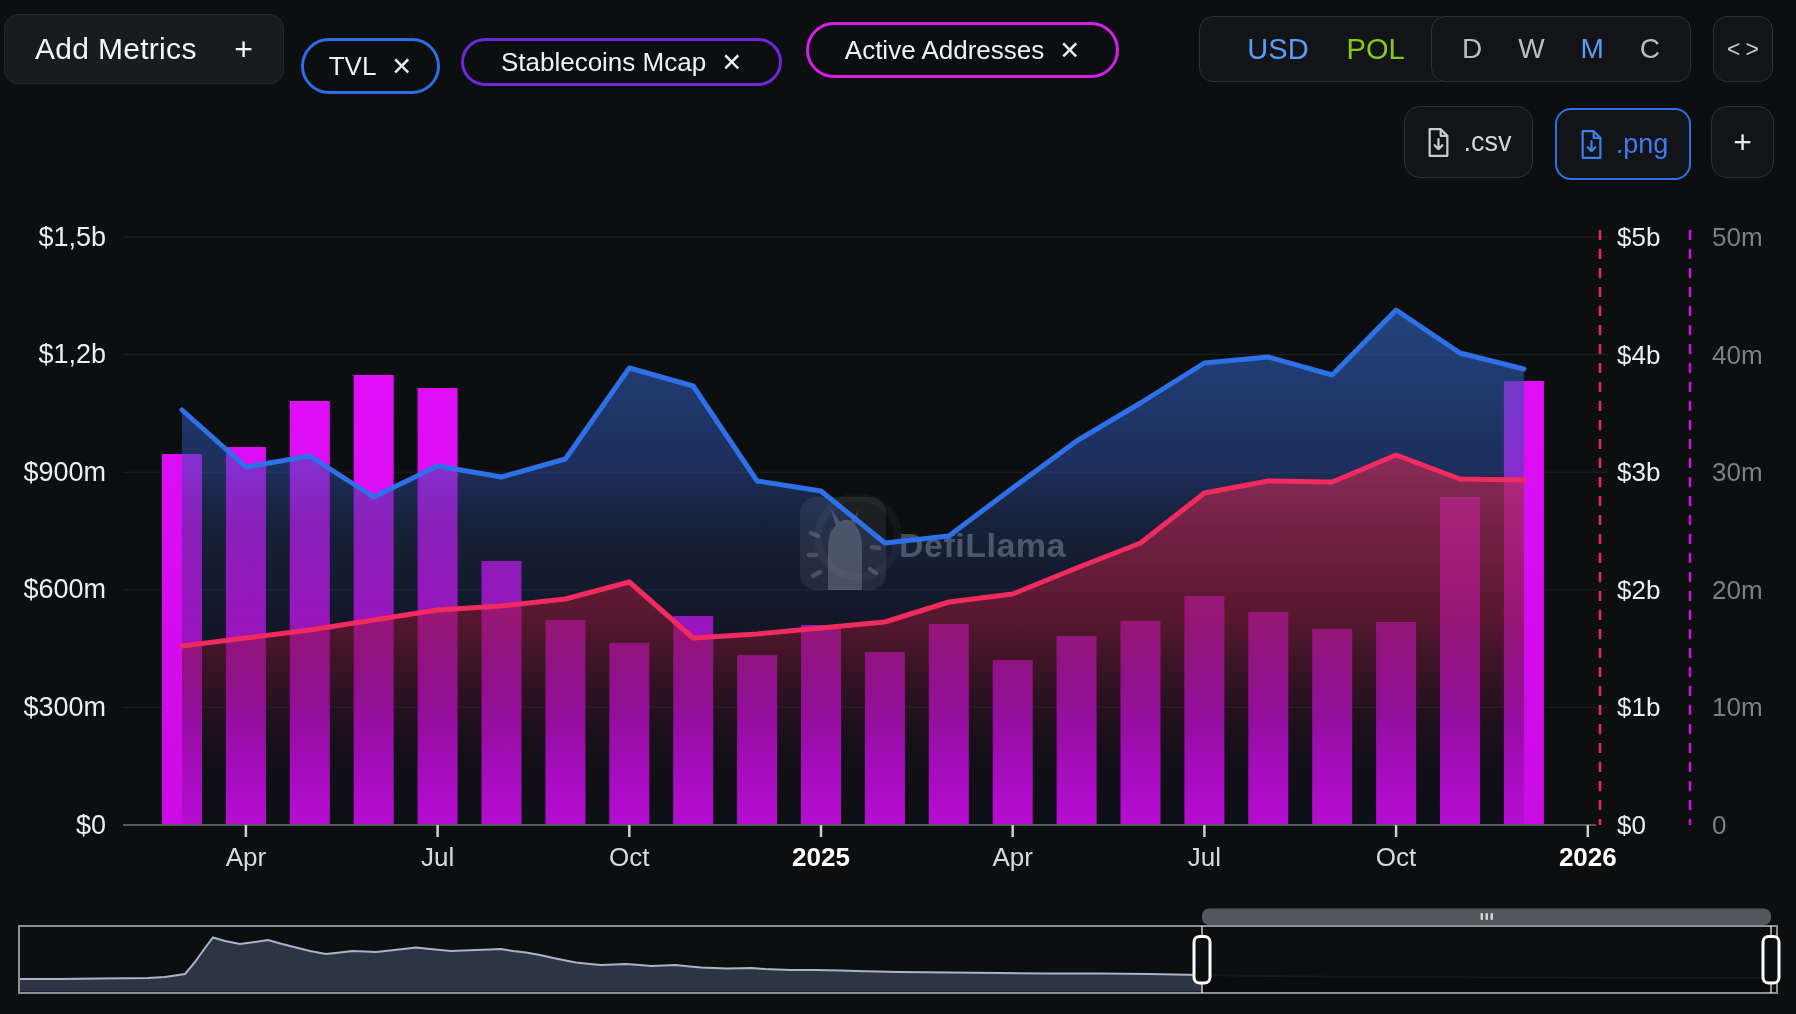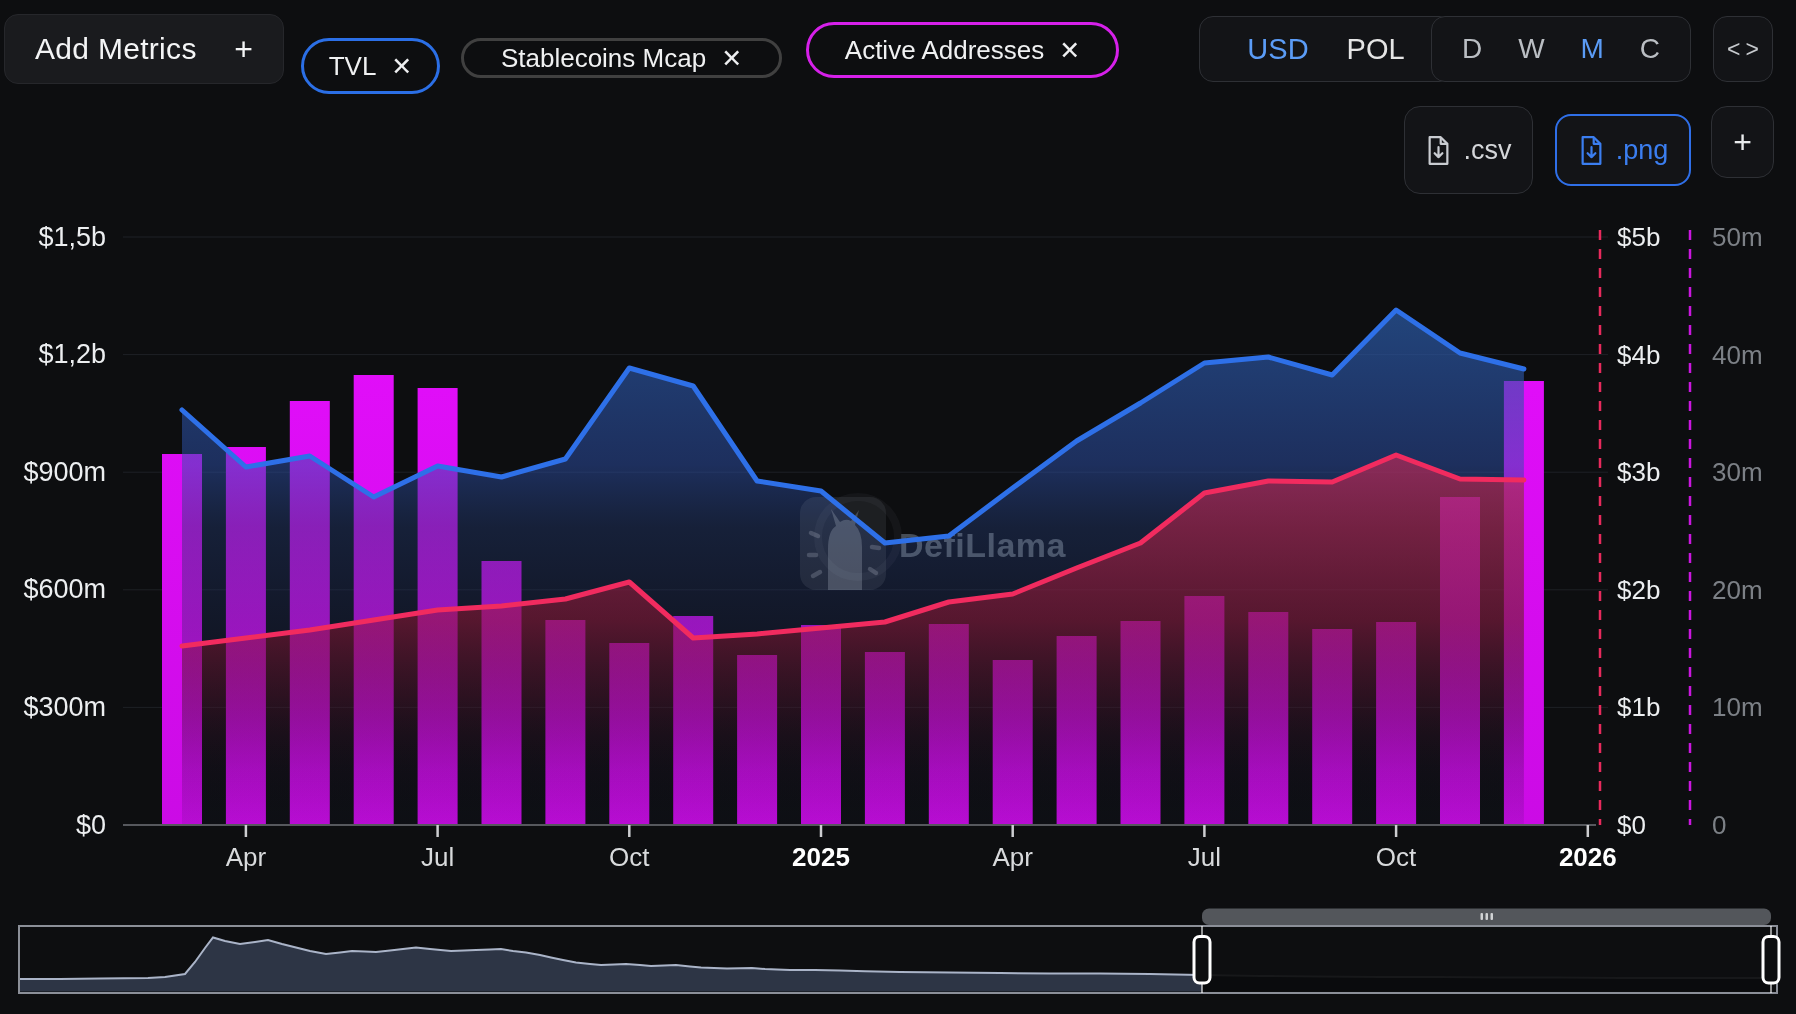--- a/index.html
+++ b/index.html
@@ -153,46 +153,46 @@
   <rect x="1194.0" y="936.5" width="16" height="46.5" rx="5.5" fill="#0d0e10" stroke="#ffffff" stroke-width="3"></rect>
   <rect x="1763.0" y="936.5" width="16" height="46.5" rx="5.5" fill="#0d0e10" stroke="#ffffff" stroke-width="3"></rect>
 </g>
 </svg></div>
 
 <div class="btn" style="left:4px;top:14px;width:280px;height:70px;background:#1a1b1e;border-color:#26272b;justify-content:flex-start;padding-left:30px;">
   <span style="font-size:30px;color:#f4f5f6;letter-spacing:0.3px;">Add Metrics</span>
   <span style="font-size:32px;color:#f4f5f6;margin-left:auto;margin-right:30px;font-weight:400;">+</span>
 </div>
 <div class="pill" style="left:301px;top:24px;width:139px;height:56px;border:3px solid #2b6fe6;">TVL<span class="x">✕</span></div>
-<div class="pill" style="left:461px;top:24px;width:321px;height:40px;border:3px solid #404040;">Stablecoins Mcap<span class="x">✕</span></div>
+<div class="pill" style="left:461px;top:24px;width:321px;height:48px;border:3px solid #6d28d9;">Stablecoins Mcap<span class="x">✕</span></div>
 <div class="pill" style="left:806px;top:8px;width:313px;height:56px;border:3px solid #d620ea;">Active Addresses<span class="x">✕</span></div>
 
 <div class="btn" style="left:1199px;top:16px;width:254px;height:66px;gap:38px;">
   <span style="font-size:29px;color:#5b9cf6;">USD</span>
-  <span style="font-size:29px;color:#e5e5e5;">POL</span>
+  <span style="font-size:29px;color:#84cc16;">POL</span>
 </div>
 <div class="btn" style="left:1431px;top:16px;width:260px;height:66px;gap:0;justify-content:space-between;padding:0 30px;">
   <span style="font-size:28px;color:#babec3;">D</span>
   <span style="font-size:28px;color:#babec3;">W</span>
   <span style="font-size:28px;color:#5b9cf6;">M</span>
   <span style="font-size:28px;color:#babec3;">C</span>
 </div>
 <div class="btn" style="left:1713px;top:16px;width:60px;height:66px;">
   <span style="font-size:23px;color:#c6c9cd;letter-spacing:5px;margin-left:5px;">&lt;&gt;</span>
 </div>
 
-<div class="btn" style="left:1404px;top:106px;width:129px;height:88px;border-radius:16px;gap:11px;">
+<div class="btn" style="left:1404px;top:106px;width:129px;height:72px;border-radius:16px;gap:11px;">
   <svg width="27" height="31" viewBox="0 0 24 28">
       <path d="M4 2 h10 l6 6 v18 h-16 z" fill="none" stroke="#c9ccd1" stroke-width="2" stroke-linejoin="round"></path>
       <path d="M14 2 v6 h6" fill="none" stroke="#c9ccd1" stroke-width="2" stroke-linejoin="round"></path>
       <path d="M12 11 v9 M8.5 16.5 L12 20 L15.5 16.5" fill="none" stroke="#c9ccd1" stroke-width="2" stroke-linecap="round" stroke-linejoin="round"></path>
     </svg>
   <span style="font-size:27px;color:#d4d6d9;">.csv</span>
 </div>
-<div class="btn" style="left:1555px;top:114px;width:136px;height:72px;border-radius:16px;gap:11px;border:2.5px solid #2f6fe8;">
+<div class="btn" style="left:1555px;top:108px;width:136px;height:72px;border-radius:16px;gap:11px;border:2.5px solid #2f6fe8;">
   <svg width="27" height="31" viewBox="0 0 24 28">
       <path d="M4 2 h10 l6 6 v18 h-16 z" fill="none" stroke="#3b7ef0" stroke-width="2" stroke-linejoin="round"></path>
       <path d="M14 2 v6 h6" fill="none" stroke="#3b7ef0" stroke-width="2" stroke-linejoin="round"></path>
       <path d="M12 11 v9 M8.5 16.5 L12 20 L15.5 16.5" fill="none" stroke="#3b7ef0" stroke-width="2" stroke-linecap="round" stroke-linejoin="round"></path>
     </svg>
   <span style="font-size:27px;color:#3b7ef0;">.png</span>
 </div>
 <div class="btn" style="left:1711px;top:106px;width:63px;height:72px;border-radius:16px;">
   <span style="font-size:32px;color:#e8eaec;font-weight:400;">+</span>
 </div>

